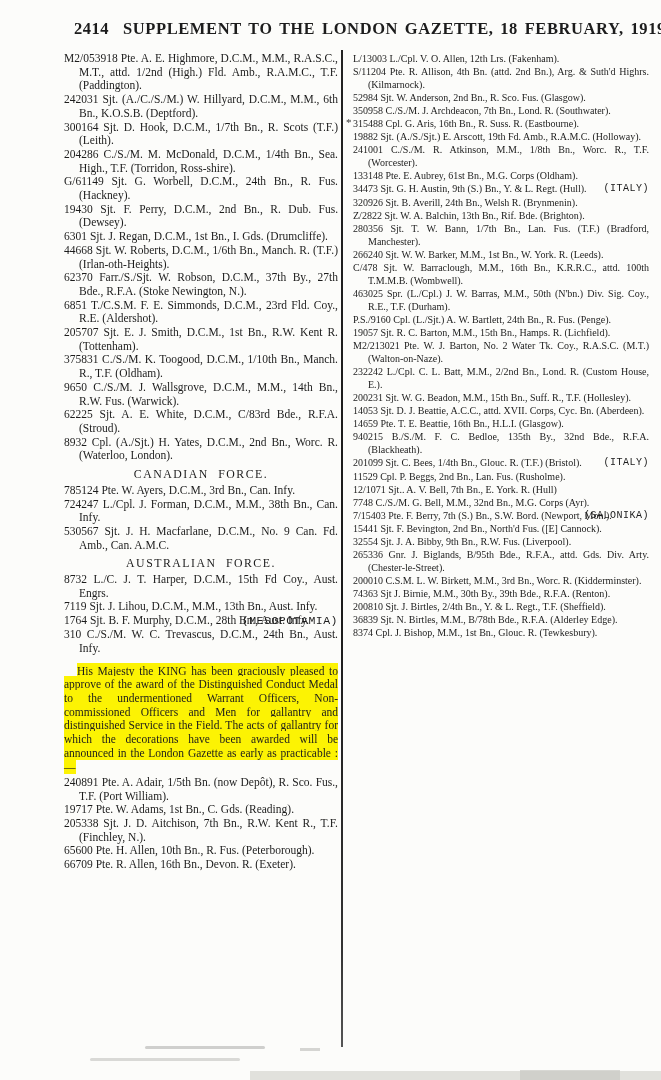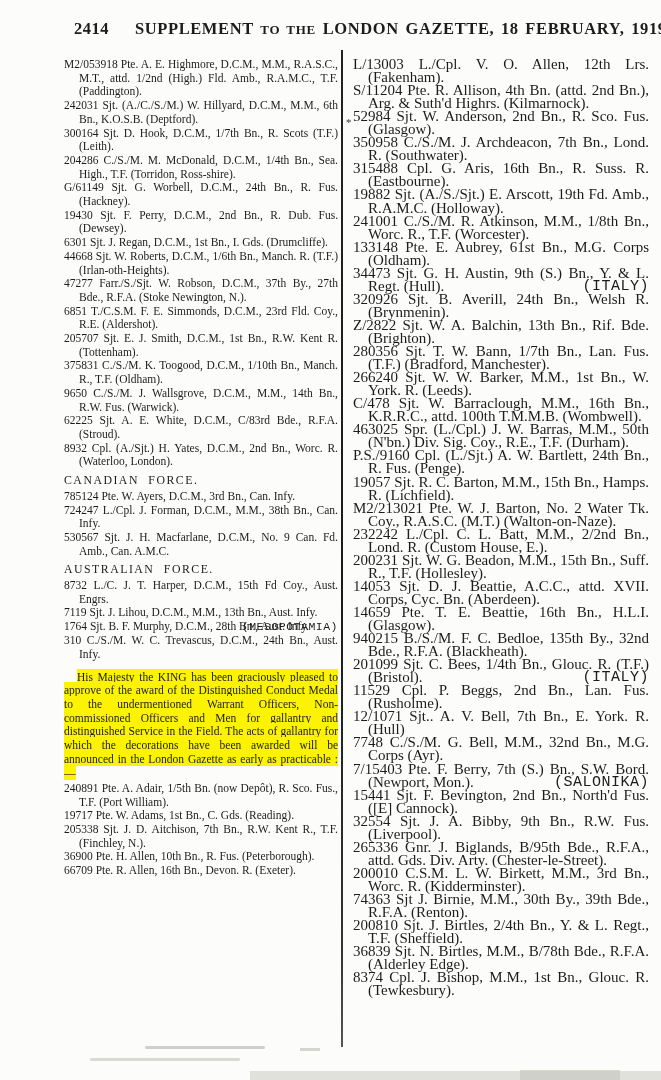--- a/index.html
+++ b/index.html
@@ -9,52 +9,51 @@
     background: #fcfcfa;
     font-family: "Liberation Serif", "DejaVu Serif", serif;
     color: #1c1c1c;
   }
   .page { position: relative; width: 661px; height: 1080px; }
 
   
   .header {
     position: absolute; top: 19px; left: 74px; right: 4px;
     display: flex; align-items: flex-start;
-    font-weight: bold; white-space: nowrap; gap: 12px;
+    font-weight: bold; white-space: nowrap;
   }
   .page-number { font-size: 16.5px; letter-spacing: 0.5px; }
   .title { margin-left: 14px; font-size: 16.5px; letter-spacing: 0.6px; word-spacing: 2px; }
-  .title .small-caps { font-size: 13px; letter-spacing: 0.8px; margin-top: 28px; }
+  .title .small-caps { font-size: 16px; letter-spacing: 0.8px; margin-top: 28px; }
 
   
   .col {
     position: absolute; top: 52px;
     text-align: justify;
     font-size: 11.5px;
-    margin-top: 6px;
   }
   .col-left  { left: 64px;  width: 274px; line-height: 13.7px; }
-  .col-right { left: 353px; width: 296px; line-height: 13.05px; font-size: 15px; }
+  .col-right { left: 353px; width: 296px; line-height: 13.05px; font-size: 10px; }
 
   .divider {
     position: absolute; left: 341px; top: 50px;
     width: 1.5px; height: 997px;
     background: linear-gradient(#222 0%, #1a1a1a 55%, #333 90%, #555 100%);
   }
 
   
   .entry {
     margin: 0; position: relative;
     padding-left: 15px; text-indent: -15px;
   }
   .theatre { position: absolute; right: 0; bottom: 0; text-indent: 0; letter-spacing: 0.5px; font-family: Liberation Mono, monospace; }
 
   .section-heading {
     margin: 5px 0 2px 0;
-    text-align: left; text-indent: 0;
+    text-align: center; text-indent: 0;
     letter-spacing: 1.5px; word-spacing: 5px;
     font-size: 11.8px;
   }
 
   .proclamation {
     margin: 9px 0 2px 0;
     text-indent: 13px;
     text-align: justify;
   }
   .hl {
@@ -102,21 +101,21 @@
         <p class="entry"><span>204286 C./S./M. M. McDonald, D.C.M., 1/4th Bn., Sea. High., T.F. (Torridon, Ross-shire).</span></p>
 
         <p class="entry"><span>G/61149 Sjt. G. Worbell, D.C.M., 24th Bn., R. Fus. (Hackney).</span></p>
 
         <p class="entry"><span>19430 Sjt. F. Perry, D.C.M., 2nd Bn., R. Dub. Fus. (Dewsey).</span></p>
 
         <p class="entry"><span>6301 Sjt. J. Regan, D.C.M., 1st Bn., I. Gds. (Drumcliffe).</span></p>
 
         <p class="entry"><span>44668 Sjt. W. Roberts, D.C.M., 1/6th Bn., Manch. R. (T.F.) (Irlan-oth-Heights).</span></p>
 
-        <p class="entry"><span>47277 Farr./S./Sjt. W. Robson, D.C.M., 37th By., 27th Bde., R.F.A. (Stoke Newington, N.).</span></p>
+        <p class="entry"><span>62370 Farr./S./Sjt. W. Robson, D.C.M., 37th By., 27th Bde., R.F.A. (Stoke Newington, N.).</span></p>
 
 
         <p class="entry"><span>6851 T./C.S.M. F. E. Simmonds, D.C.M., 23rd Fld. Coy., R.E. (Aldershot).</span></p>
 
         <p class="entry"><span>205707 Sjt. E. J. Smith, D.C.M., 1st Bn., R.W. Kent R. (Tottenham).</span></p>
 
         <p class="entry"><span>375831 C./S./M. K. Toogood, D.C.M., 1/10th Bn., Manch. R., T.F. (Oldham).</span></p>
 
         <p class="entry"><span>9650 C./S./M. J. Wallsgrove, D.C.M., M.M., 14th Bn., R.W. Fus. (Warwick).</span></p>
 
@@ -152,21 +151,21 @@
     <p class="proclamation"><span class="hl">His Majesty the KING has been graciously pleased to approve of the award of the Distinguished Conduct Medal to the undermentioned Warrant Officers, Non-commissioned Officers and Men for gallantry and distinguished Service in the Field. The acts of gallantry for which the decorations have been awarded will be announced in the London Gazette as early as practicable :—</span></p>
 
     <div>
 
         <p class="entry"><span>240891 Pte. A. Adair, 1/5th Bn. (now Depôt), R. Sco. Fus., T.F. (Port William).</span></p>
 
         <p class="entry"><span>19717 Pte. W. Adams, 1st Bn., C. Gds. (Reading).</span></p>
 
         <p class="entry"><span>205338 Sjt. J. D. Aitchison, 7th Bn., R.W. Kent R., T.F. (Finchley, N.).</span></p>
 
-        <p class="entry"><span>36900 Pte. H. Allen, 10th Bn., R. Fus. (Peterborough).</span></p>
+        <p class="entry"><span>65600 Pte. H. Allen, 10th Bn., R. Fus. (Peterborough).</span></p>
 
         <p class="entry"><span>66709 Pte. R. Allen, 16th Bn., Devon. R. (Exeter).</span></p>
       </div>
 
   </div>
 
   <div class="col col-right">
     <div>
 
         <p class="entry"><span>L/13003 L./Cpl. V. O. Allen, 12th Lrs. (Fakenham).</span></p>

